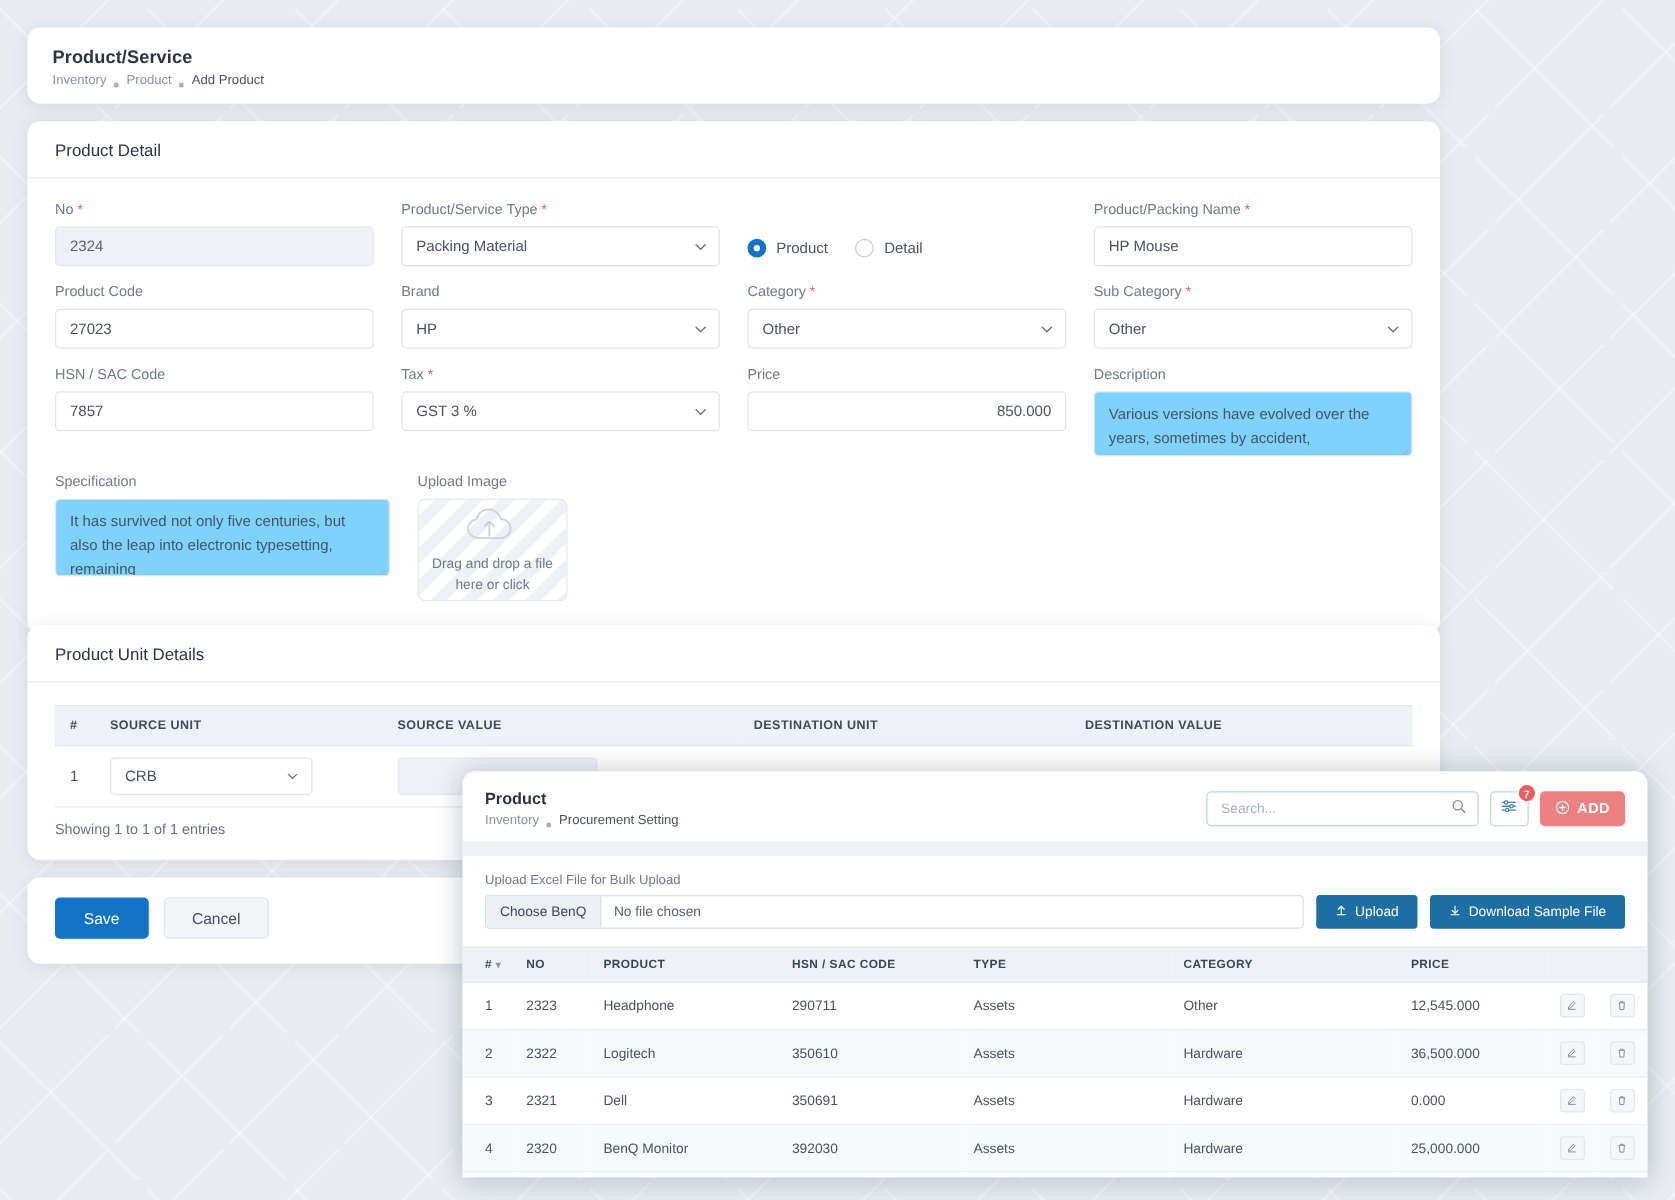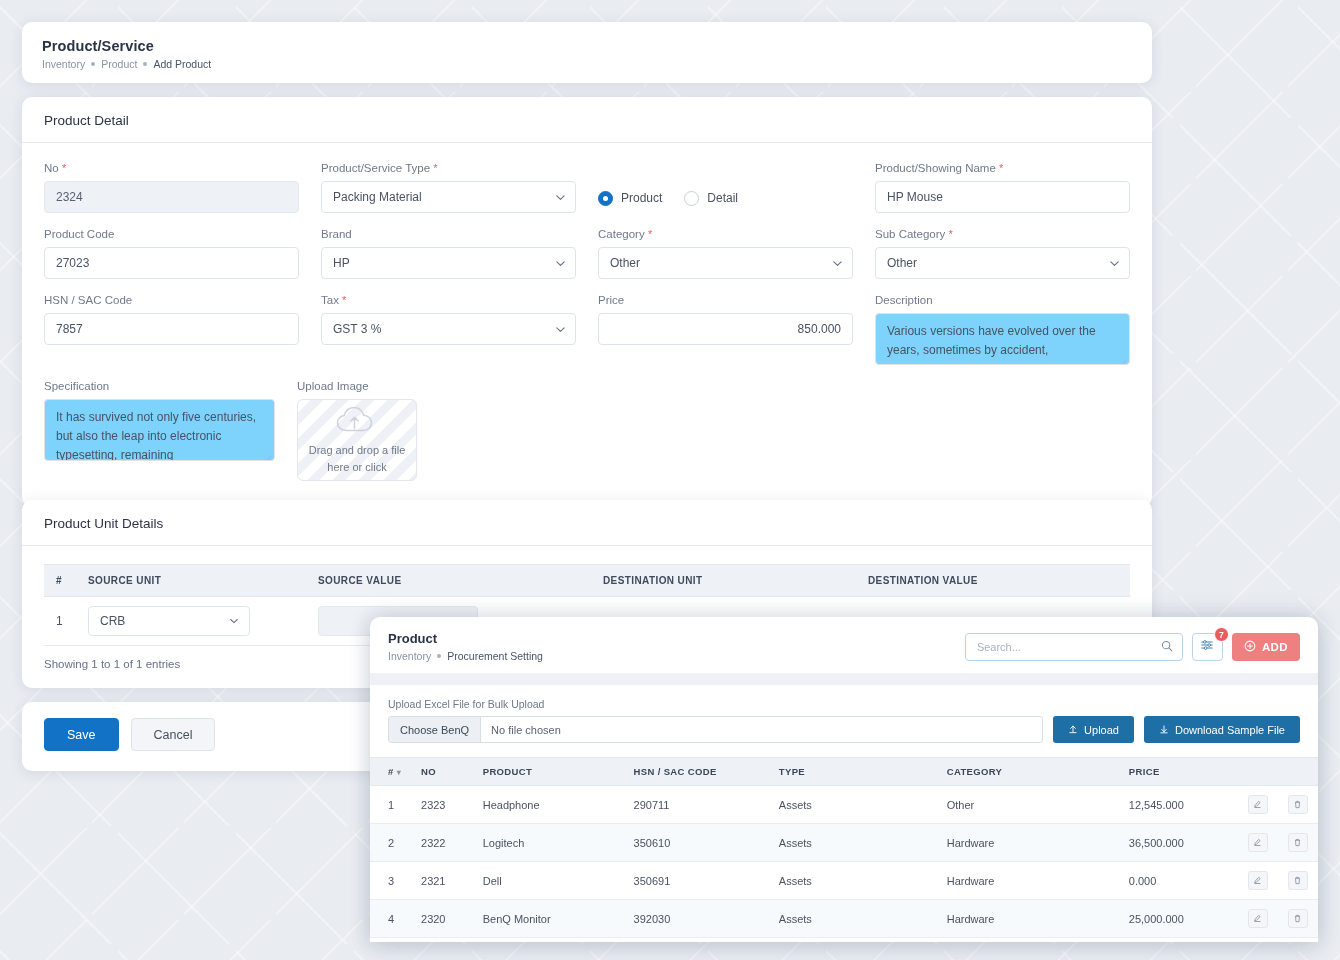--- a/index.html
+++ b/index.html
@@ -28,21 +28,21 @@
     border-radius:10px;
     box-shadow:0 2px 14px rgba(26,41,66,.10);
   }
 
   
   #panel-product-detail{
     position:absolute; left:22px; top:22px; width:1130px;
   }
   .page-head{ padding:16px 20px 13px 20px; }
   .page-title{ font-size:14.5px; font-weight:bold; color:#2b3445; letter-spacing:.1px;}
-  .breadcrumb{ margin-top:4px; font-size:10.5px; color:#8a93a4; display:flex; align-items:center; gap:6px;}
+  .breadcrumb{ margin-top:4px; font-size:10.5px; color:#8a93a4; display:flex; align-items:flex-end; gap:6px;}
   .breadcrumb .crumb{ color:#8a93a4; }
   .breadcrumb .crumb.active{ color:#4a5468; }
   .bc-dot{ width:4px; height:4px; border-radius:50%; background:#a9b1bf; display:inline-block;}
 
   .gap-strip{ height:14px; }
 
   .card-title{
     padding:16px 22px 14px 22px;
     font-size:13.5px; font-weight:normal; color:#2b3445;
     border-bottom:1px solid #e7ebf0;
@@ -91,21 +91,21 @@
   .rdot{
     width:15px; height:15px; border-radius:50%;
     border:1.5px solid #c9d0da; background:#fff;
     display:flex; align-items:center; justify-content:center;
   }
   .rdot.on{ border-color:#1273c6; background:#1273c6; }
   .rdot.on:after{ content:""; width:5px; height:5px; border-radius:50%; background:#fff; }
 
   
   .spec-row{ display:flex; gap:22px; margin-top:10px; }
-  .spec-col{ width:231px; }
+  .spec-col{ width:268px; }
   .up-col{ width:264px; }
   .spec-ta{ height:62px; }
   .dropzone{
     width:120px; height:82px;
     border:1px solid #e3e7ed; border-radius:6px;
     background-color:#fbfcfd;
     background-image:repeating-linear-gradient(135deg,#ffffff 0 9px,#eef1f5 9px 18px);
     display:flex; flex-direction:column; align-items:center; justify-content:center;
     gap:2px;
   }
@@ -274,21 +274,21 @@
             <span class="rdot on"></span>
             <span>Product</span>
           </div>
           <div class="radio">
             <span class="rdot"></span>
             <span>Detail</span>
           </div>
         </div>
 
         <div class="col">
-          <label class="lbl"><span>Product/Showing Name</span> <span class="req">*</span></label>
+          <label class="lbl"><span>Product/Packing Name</span> <span class="req">*</span></label>
           <div class="ctl">HP Mouse</div>
         </div>
       </div>
 
       <div class="row">
         <div class="col">
           <label class="lbl">Product Code</label>
           <div class="ctl">27023</div>
         </div>
 

